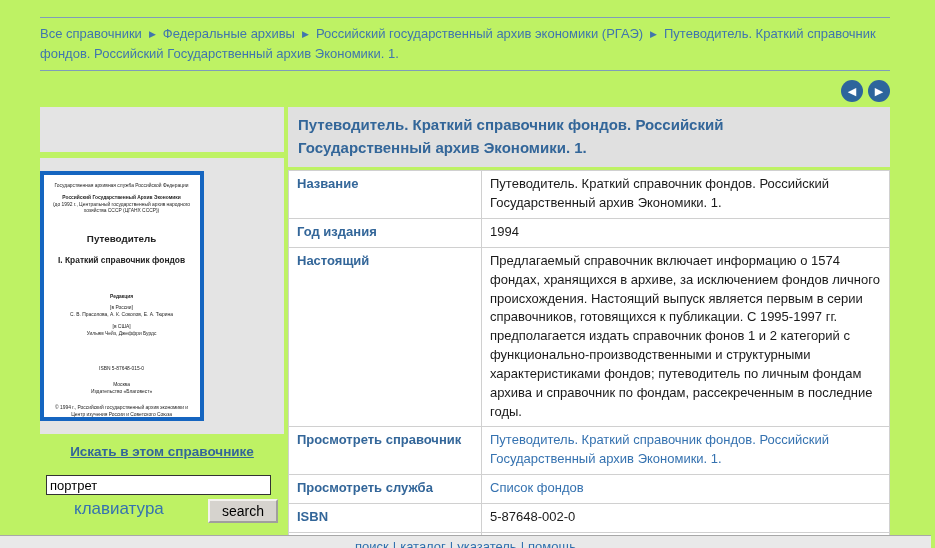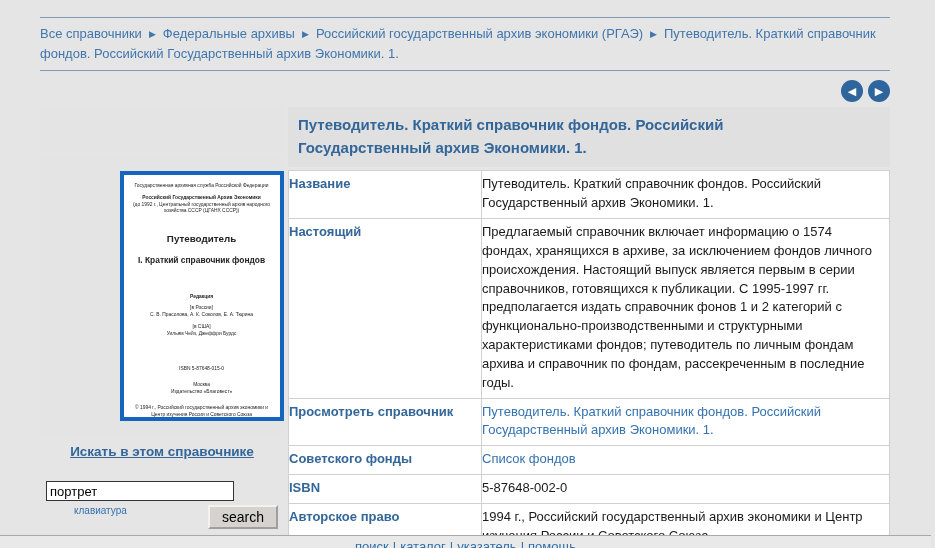--- a/index.html
+++ b/index.html
@@ -1,18 +1,18 @@
 <!DOCTYPE html>
 <html lang="ru"><head>
 <meta charset="utf-8">
 <style>
   * { margin:0; padding:0; box-sizing:border-box; }
   html,body { background:#ffffff; }
   body { font-family:"Liberation Sans", sans-serif; }
-  .page { position:relative; width:935px; height:548px; background:#e5e5e5; overflow:hidden; }
+  .page { position:relative; width:935px; height:548px; background:#bef264; overflow:hidden; }
   .content { margin-left:40px; width:850px; }
 
   
   .top-rule { margin-top:17px; border-top:1px solid #7f9db9; }
   .breadcrumb { padding:6px 0 6px 0; font-size:13px; color:#4076ad; line-height:1.55; }
   .breadcrumb a { color:#4076ad; text-decoration:none; cursor:pointer; }
   .crumb-sep { font-size:9px; margin:0 7px; color:#4076ad; vertical-align:1px; }
   .breadcrumb-rule { border-top:1px solid #7f9db9; }
 
   
@@ -20,48 +20,48 @@
   .nav-circle { display:inline-block; width:22px; height:22px; border-radius:50%;
      background:#2d659c; color:#fff; text-align:center; line-height:22px; font-size:11px;
      margin-left:5px; cursor:pointer; }
 
   
   .layout { display:flex; gap:4px; }
   .sidebar { width:244px; flex:0 0 244px; }
   .main { flex:1; }
 
   .sidebar-top-block { height:45px; background:#e4e4e4; margin-bottom:6px; }
-  .cover-block { background:#e4e4e4; height:276px; display:flex; align-items:center; justify-content:flex-end; }
+  .cover-block { background:#e4e4e4; height:276px; display:flex; align-items:center; justify-content:flex-start; }
   .book-cover { width:164px; height:250px; background:#fff; border:4px solid #1565c0; overflow:hidden; }
   .cover-inner { width:142%; transform:scale(0.70); transform-origin:top left; padding:10px 8px; text-align:center; color:#222; }
   .cv-tiny { font-size:7px; line-height:1.35; }
   .cv-bold { font-weight:bold; }
   .cv-title { font-size:14px; font-weight:bold; margin-top:26px; }
   .cv-subtitle { font-size:12px; font-weight:bold; margin-top:16px; }
   .cv-gap-s { margin-top:8px; }
   .cv-gap-m { margin-top:14px; }
   .cv-gap-l { margin-top:40px; }
 
   
   .search-block { padding:10px 6px 0 6px; }
-  .search-heading { color:#336699; font-weight:bold; font-size:13.5px; text-decoration:underline; text-align:center; margin-bottom:22px; }
-  .search-input { width:188px; height:20px; border:1px solid #333; font-size:13px; padding:1px 3px; font-family:"Liberation Sans",sans-serif; }
+  .search-heading { color:#336699; font-weight:bold; font-size:13.5px; text-decoration:underline; text-align:center; margin-bottom:16px; }
+  .search-input { width:225px; height:20px; border:1px solid #333; font-size:13px; padding:1px 3px; font-family:"Liberation Sans",sans-serif; }
   .search-row { display:flex; justify-content:space-between; align-items:flex-start; margin-top:4px; }
-  .keyboard-link { color:#3572b0; font-size:10px; margin-left:28px; text-decoration:none; cursor:pointer; }
+  .keyboard-link { color:#3572b0; font-size:17px; margin-left:28px; text-decoration:none; cursor:pointer; }
   .search-btn { background:#d6d3ce; border:2px outset #f4f2ef; font-size:14px; padding:2px 12px;
       font-family:"Liberation Sans",sans-serif; color:#000; cursor:pointer;margin-left:7px; }
   .radio-row { margin-top:21px; font-size:13.5px; color:#000; display:flex; align-items:center; gap:4px; }
   .radio-row input { margin:0; }
   .translit-link { color:#3572b0; text-decoration:underline; cursor:pointer; }
 
   
   .title-header { background:#e0e0e0; color:#336699; font-weight:bold; font-size:15px;
      line-height:1.5; padding:7px 120px 8px 10px; margin-bottom:3px; }
   table.props { width:100%; border-collapse:collapse; font-size:13px; background:#fff; }
-  table.props td { border:1px solid #d0d0d0; padding:4px 8px 5px 0; vertical-align:top; line-height:1.45; }
+  table.props td { border:1px solid #d0d0d0; padding:4px 8px 5px 8px; vertical-align:top; line-height:1.45; }
   td.lbl { width:193px; color:#336699; font-weight:bold; }
   td.val { color:#1a1a1a; }
   td.val a { color:#3572b0; text-decoration:none; cursor:pointer; }
 
   
   .footer { position:absolute; left:0; right:4px; bottom:0; height:13px; background:#e9e9e9;
      border-top:1px solid #a8a8a8; text-align:center; font-size:13px; padding-top:3px; overflow:hidden; }
   .footer a { color:#2f6fad; text-decoration:underline; cursor:pointer; }
   .footer .fsep { color:#2f6fad; margin:0 4px; }
 </style>
@@ -128,29 +128,33 @@
       <div class="main">
         <div class="title-header">Путеводитель. Краткий справочник фондов. Российский Государственный архив Экономики. 1.</div>
 
         <table class="props">
           <tbody>
             <tr>
               <td class="lbl">Название</td>
               <td class="val">Путеводитель. Краткий справочник фондов. Российский Государственный архив Экономики. 1.</td>
             </tr>
             <tr>
+              <td class="lbl">Год издания</td>
+              <td class="val">1994</td>
+            </tr>
+            <tr>
               <td class="lbl">Настоящий</td>
               <td class="val">Предлагаемый справочник включает информацию о 1574 фондах, хранящихся в архиве, за исключением фондов личного происхождения. Настоящий выпуск является первым в серии справочников, готовящихся к публикации. С 1995-1997 гг. предполагается издать справочник фонов 1 и 2 категорий с функционально-производственными и структурными характеристиками фондов; путеводитель по личным фондам архива и справочник по фондам, рассекреченным в последние годы.</td>
             </tr>
             <tr>
               <td class="lbl">Просмотреть справочник</td>
               <td class="val"><a>Путеводитель. Краткий справочник фондов. Российский Государственный архив Экономики. 1.</a></td>
             </tr>
             <tr>
-              <td class="lbl">Советского фонды</td>
+              <td class="lbl">Просмотреть служба</td>
               <td class="val"><a>Список фондов</a></td>
             </tr>
             <tr>
               <td class="lbl">ISBN</td>
               <td class="val">5-87648-002-0</td>
             </tr>
             <tr>
               <td class="lbl">Авторское право</td>
               <td class="val">1994 г., Российский государственный архив экономики и Центр изучения России и Советского Союза</td>
             </tr>

